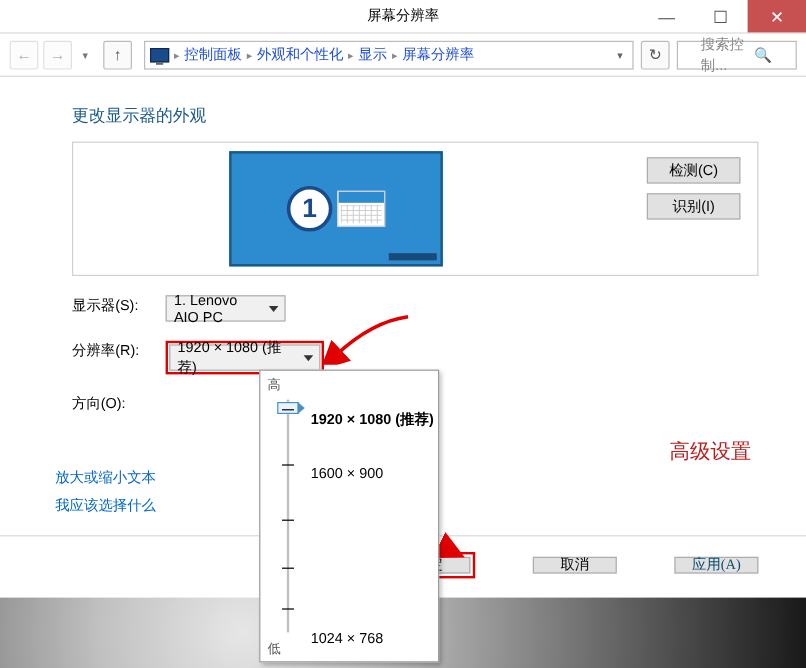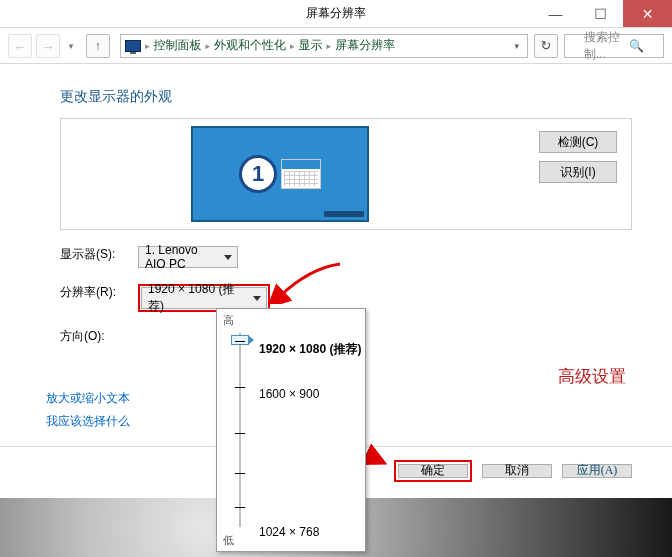--- a/index.html
+++ b/index.html
@@ -15,40 +15,40 @@
 
 
 .navbar { height: 36px; display: flex; align-items: center; border-bottom: 1px solid #d9d9d9; gap: 4px; padding: 0 8px; }
 .nav-btn { width: 24px; height: 24px; border: 1px solid #bbb; border-radius: 2px; display: flex; align-items: center; justify-content: center; font-size: 13px; color: #555; background: #fafafa; }
 .nav-btn.disabled { opacity: 0.45; }
 .nav-drop { width: 14px; height: 24px; display: flex; align-items: center; justify-content: center; color: #777; font-size: 9px; }
 .nav-up { width: 24px; height: 24px; border: 1px solid #bbb; border-radius: 2px; display: flex; align-items: center; justify-content: center; font-size: 13px; color: #555; background: #fafafa; margin-left: 4px; }
 .addressbar { flex: 1; height: 24px; border: 1px solid #bbb; display: flex; align-items: center; padding: 0 4px; gap: 4px; margin-left: 6px; }
 .monitor-icon { width: 16px; height: 12px; background: #1b4b8c; border: 1px solid #0d2b52; display: inline-block; position: relative; }
 .monitor-icon::after { content: ""; position: absolute; bottom: -3px; left: 4px; width: 6px; height: 2px; background: #666; }
-.crumb { color: #14532d; }
+.crumb { color: #1d4ed8; }
 .crumb-sep { color: #888; font-size: 9px; }
 .addr-drop { margin-left: auto; color: #666; font-size: 9px; padding: 0 4px; }
 .refresh-btn { width: 24px; height: 24px; border: 1px solid #bbb; border-radius: 2px; display: flex; align-items: center; justify-content: center; font-size: 13px; color: #555; background: #fafafa; margin-left: 2px; }
 .searchbox { width: 100px; height: 24px; border: 1px solid #bbb; display: flex; align-items: center; padding: 0 19px; color: #888; gap: 4px; margin-left: 2px; }
 
 
 .body { padding: 24px 40px 0 60px; position: relative; }
 .heading { color: #1a5a8a; font-size: 14px; margin-bottom: 12px; }
 .preview-box { border: 1px solid #d0d0d0; height: 112px; display: flex; align-items: center; position: relative; padding-left: 130px; }
 .display { width: 178px; height: 96px; background: #2d8ccf; border: 2px solid #1a5a8a; position: relative; display: flex; align-items: center; justify-content: center; }
 .display::after { content: ""; position: absolute; bottom: 3px; right: 3px; width: 40px; height: 6px; background: #1a4a7a; }
 .circle { width: 38px; height: 38px; border-radius: 50%; background: #fff; border: 3px solid #1a4a8a; color: #1a4a8a; font-weight: bold; font-size: 22px; display: flex; align-items: center; justify-content: center; }
 .display-grid { width: 40px; height: 30px; background: #fff; border: 1px solid #ccc; margin-left: 4px; position: relative; overflow: hidden; }
 .display-grid::before { content: ""; position: absolute; top: 0; left: 0; right: 0; height: 9px; background: #2d8ccf; }
 .grid-lines { position: absolute; top: 11px; left: 2px; right: 2px; bottom: 2px;
   background-image: linear-gradient(#ccc 1px, transparent 1px), linear-gradient(90deg, #ccc 1px, transparent 1px);
   background-size: 5px 4px; }
 .side-btns { position: absolute; right: 14px; top: 12px; display: flex; flex-direction: column; gap: 8px; }
-.win-btn { width: 78px; height: 22px; border: 1px solid #adadad; background: #e1e1e1; font-size: 12px; display: flex; align-items: center; justify-content: center; }
+.win-btn { width: 78px; height: 22px; border: 1px solid #adadad; background: #e1e1e1; font-size: 12px; display: flex; align-items: center; justify-content: center; margin-left: 38px; }
 
 
 .form-row { display: flex; align-items: flex-start; margin-top: 16px; }
 .form-label { width: 78px; font-size: 12px; }
 .select { height: 22px; border: 1px solid #adadad; background: #f0f0f0; display: flex; align-items: center; padding: 0 18px 0 6px; position: relative; font-size: 12px; }
 .select::after { content: ""; position: absolute; right: 5px; top: 8px; border-left: 4px solid transparent; border-right: 4px solid transparent; border-top: 5px solid #333; }
 .select-display { width: 100px; }
 .select-res { width: 126px; }
 .select-res-wrap { border: 2px solid #e00000; padding: 1px; }
 

